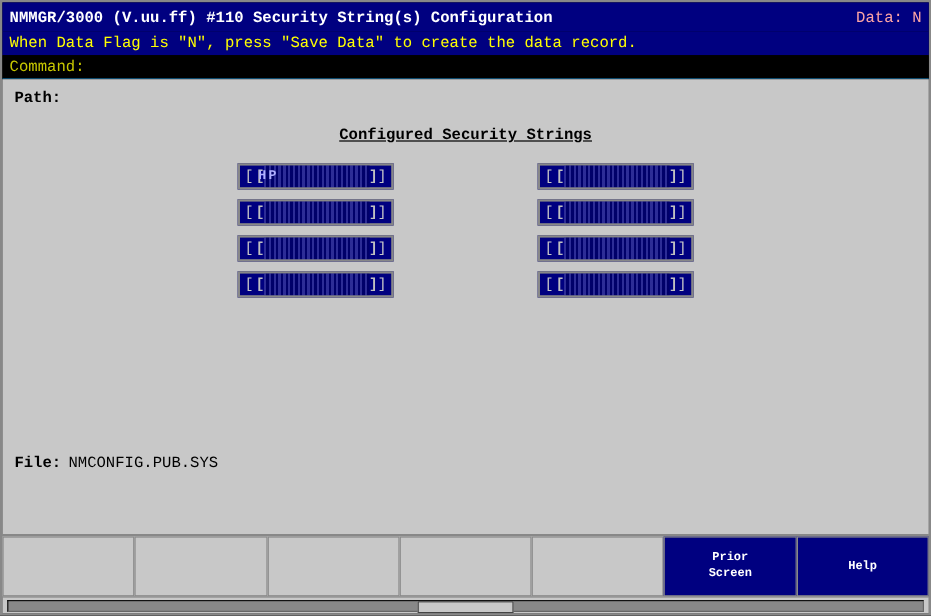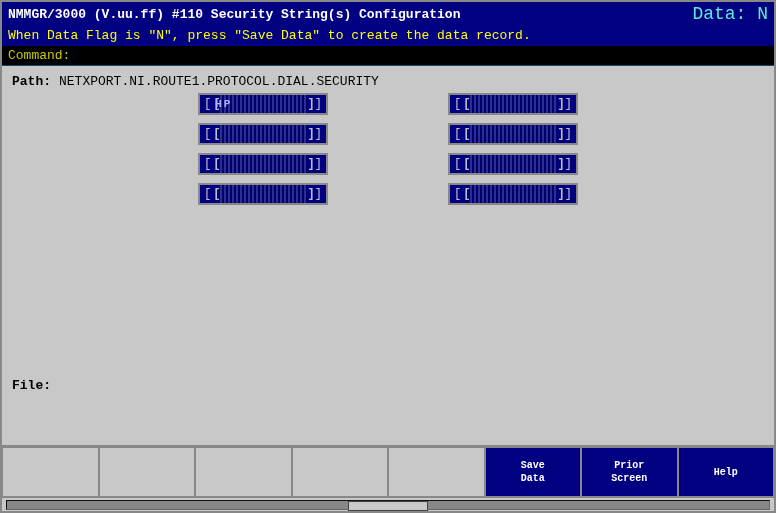--- a/index.html
+++ b/index.html
@@ -34,22 +34,22 @@
       text-align: center;
     }
 
     #title-left {
       color: #ffffff;
       font-weight: bold;
       font-size: 13px;
     }
 
     #title-right {
-      color: #5eead4;
-      font-size: 18px;
+      color: #fca5a5;
+      font-size: 13px;
     }
 
     
     #info-bar {
       background: #000080;
       color: #ffff00;
       padding: 2px 6px;
       font-size: 13px;
       height: 20px;
       flex-shrink: 0;
@@ -279,23 +279,23 @@
   </div>
 
   <div id="command-bar">
     <span>Command:</span>
   </div>
 
   <div id="main-content">
 
     <div id="path-section">
       <span id="path-label">Path:</span>
-      <span id="path-value">NETXPORT.NI.ROUTE1.PROTOCOL.DIAL.SECURITY</span>
-    </div>
-
+    </div>
+
+    <div id="section-title">Configured Security Strings</div>
 
     <div id="strings-grid">
 
       <div class="strings-row">
         <div class="string-field">
           <div class="string-field-content">
             <span class="bracket">[</span>
             <div class="field-data"></div>
             <span class="field-text">HP</span>
             <span class="bracket">]</span>
@@ -358,20 +358,21 @@
             <div class="field-data"></div>
             <span class="bracket">]</span>
           </div>
         </div>
       </div>
 
     </div>
 
     <div id="file-section">
       <span id="file-label">File:</span>
+      <span id="file-value">NMCONFIG.PUB.SYS</span>
     </div>
 
   </div>
 
   <div id="fkey-bar">
     <div class="fkey">
       <span class="fkey-text">&nbsp;</span>
     </div>
     <div class="fkey">
       <span class="fkey-text">&nbsp;</span>
@@ -379,23 +380,20 @@
     <div class="fkey">
       <span class="fkey-text">&nbsp;</span>
     </div>
     <div class="fkey">
       <span class="fkey-text">&nbsp;</span>
     </div>
     <div class="fkey">
       <span class="fkey-text">&nbsp;</span>
     </div>
     <div class="fkey active">
-      <span class="fkey-text">Save<br>Data</span>
-    </div>
-    <div class="fkey active">
       <span class="fkey-text">Prior<br>Screen</span>
     </div>
     <div class="fkey active">
       <span class="fkey-text">Help</span>
     </div>
   </div>
 
   <div id="scrollbar-area">
     <div id="scrollbar-track">
       <div id="scrollbar-thumb"></div>

